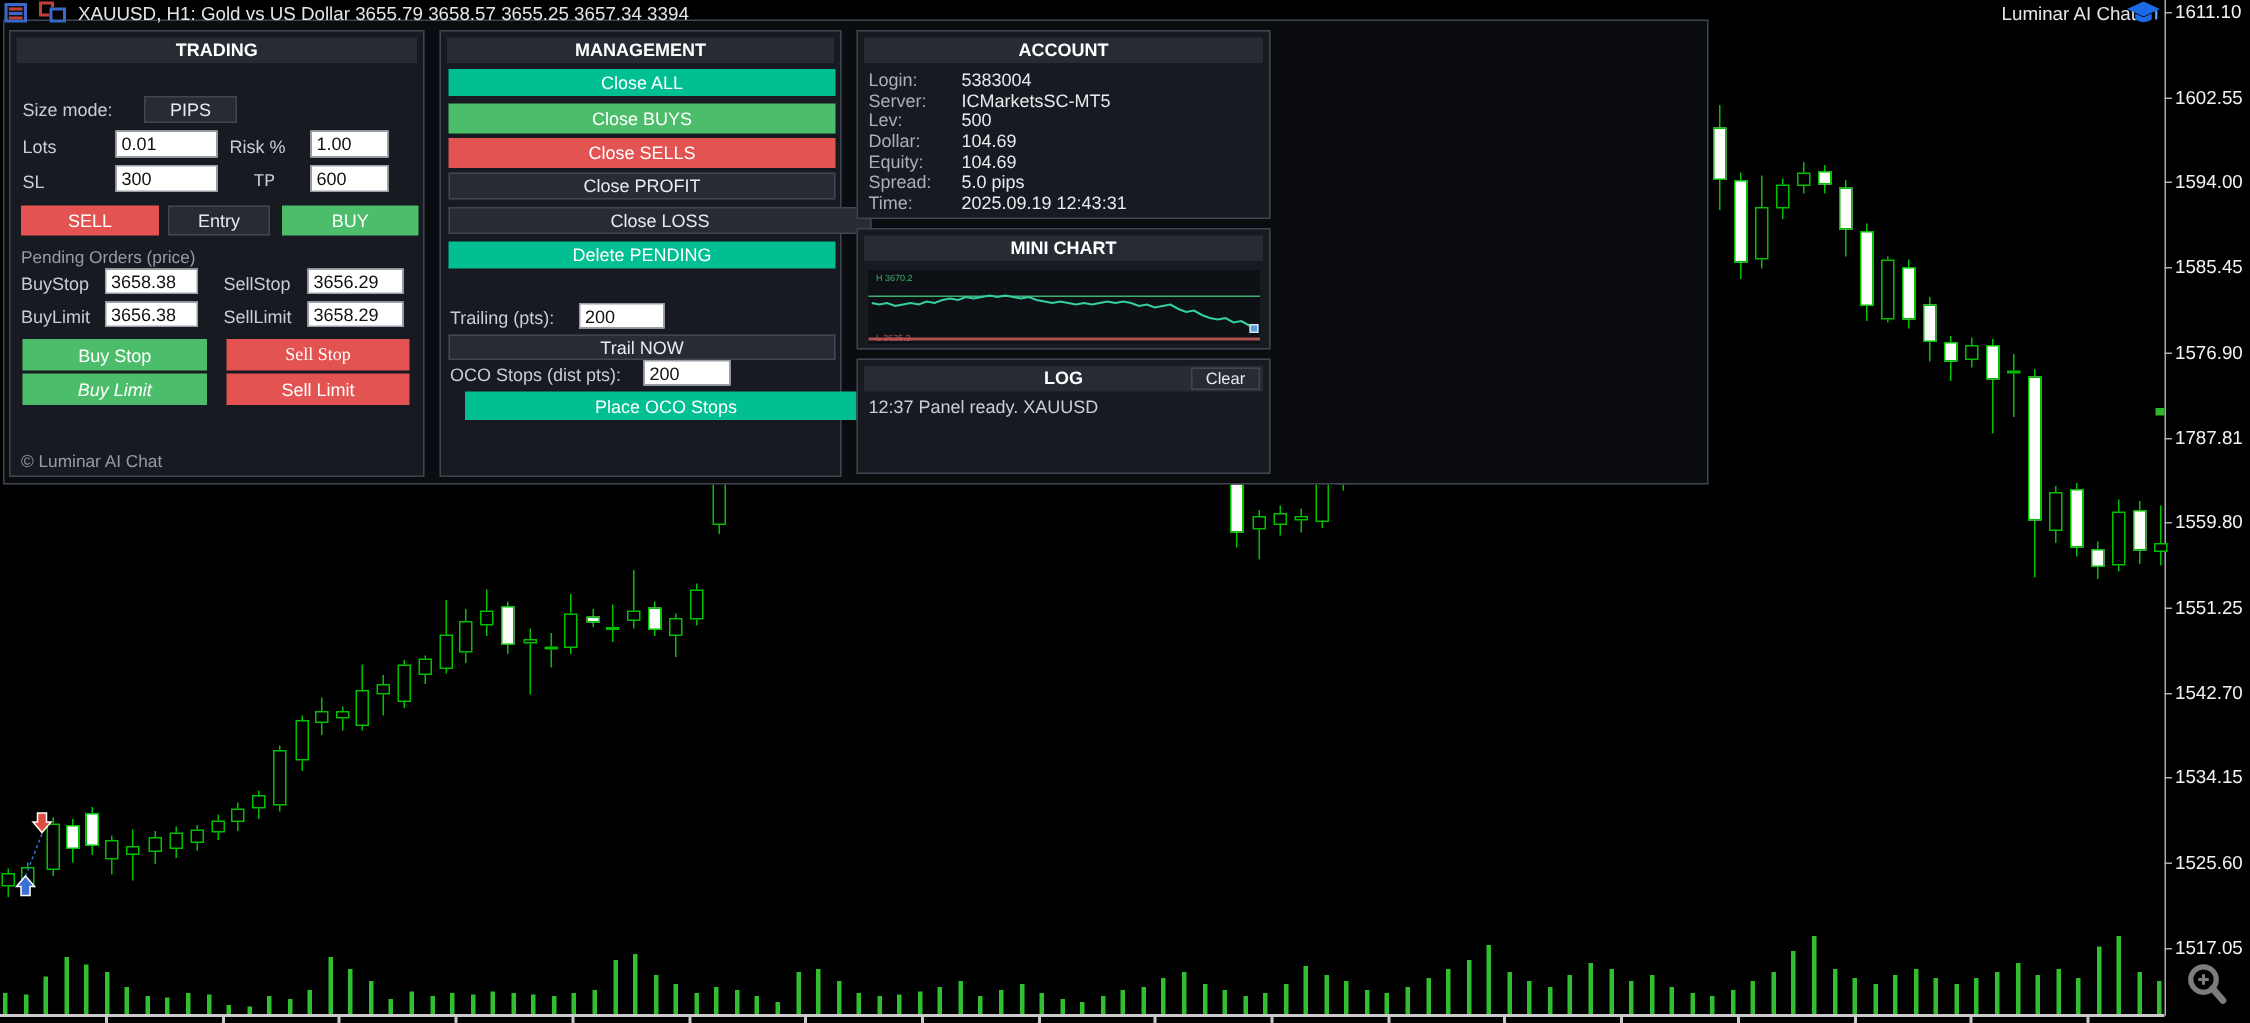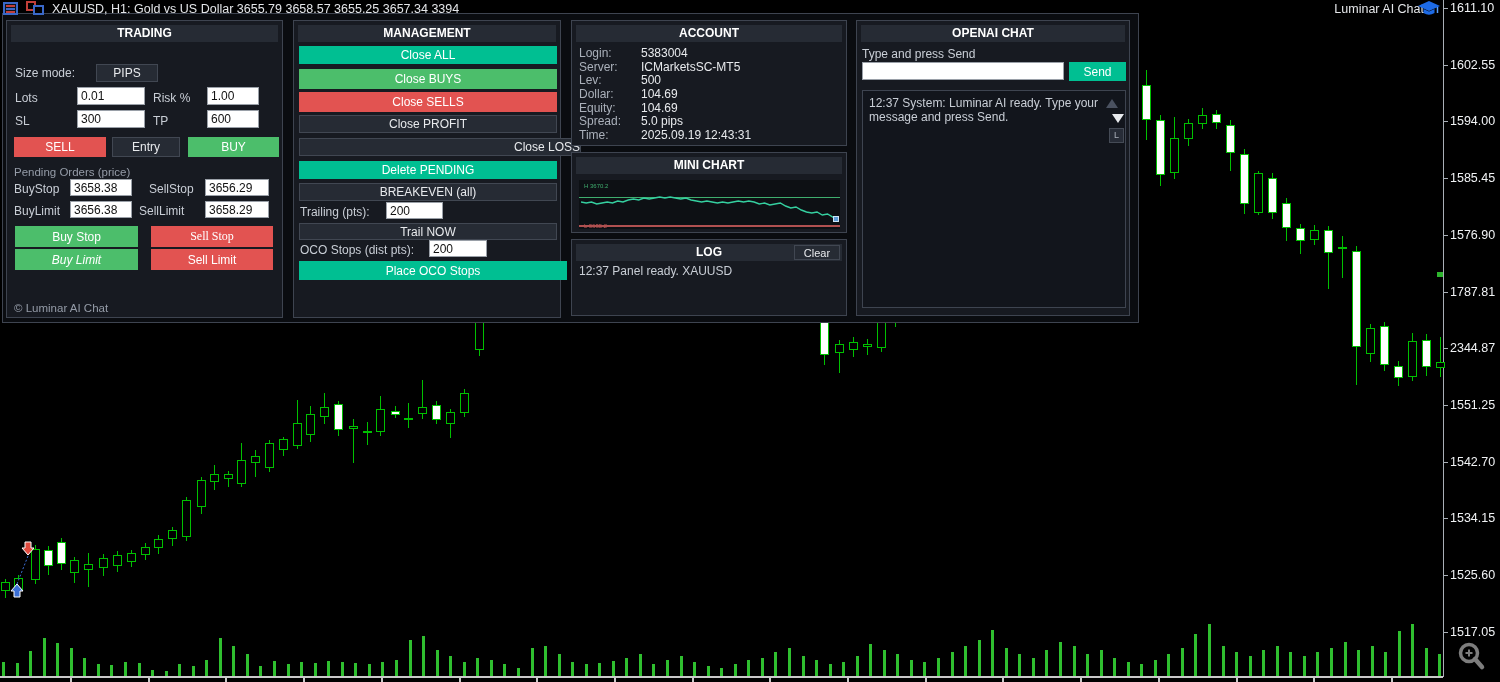--- a/index.html
+++ b/index.html
@@ -58,21 +58,21 @@
       <div class="axis-label" style="top: 57.7px;">1602.55</div>
       <div class="axis-tick" style="top: 64.7px;"></div>
       <div class="axis-label" style="top: 114.4px;">1594.00</div>
       <div class="axis-tick" style="top: 121.4px;"></div>
       <div class="axis-label" style="top: 171.1px;">1585.45</div>
       <div class="axis-tick" style="top: 178.1px;"></div>
       <div class="axis-label" style="top: 227.8px;">1576.90</div>
       <div class="axis-tick" style="top: 234.8px;"></div>
       <div class="axis-label" style="top: 284.5px;">1787.81</div>
       <div class="axis-tick" style="top: 291.5px;"></div>
-      <div class="axis-label" style="top: 341.2px;">2344.87</div>
+      <div class="axis-label" style="top: 341.2px;">1559.80</div>
       <div class="axis-tick" style="top: 348.2px;"></div>
       <div class="axis-label" style="top: 397.9px;">1551.25</div>
       <div class="axis-tick" style="top: 404.9px;"></div>
       <div class="axis-label" style="top: 454.6px;">1542.70</div>
       <div class="axis-tick" style="top: 461.6px;"></div>
       <div class="axis-label" style="top: 511.3px;">1534.15</div>
       <div class="axis-tick" style="top: 518.3px;"></div>
       <div class="axis-label" style="top: 568px;">1525.60</div>
       <div class="axis-tick" style="top: 575px;"></div>
       <div class="axis-label" style="top: 624.7px;">1517.05</div>
@@ -373,56 +373,55 @@
   <div class="panel" style="left:6px;top:20px;width:277px;height:298px;z-index:11;">
     <div class="phead">TRADING</div>
     <span class="lbl" style="left:8px;top:45px;">Size mode:</span>
     <button class="btn b-dark" style="left:89px;top:43px;width:62px;height:18px;">PIPS</button>
     <span class="lbl" style="left:8px;top:70px;">Lots</span>
     <input class="inp" style="left: 70px; top: 66px; width: 68px; height: 18px;" readonly="" value="0.01">
     <span class="lbl" style="left:146px;top:70px;">Risk %</span>
     <input class="inp" style="left: 200px; top: 66px; width: 52px; height: 18px;" readonly="" value="1.00">
     <span class="lbl" style="left:8px;top:93px;">SL</span>
     <input class="inp" style="left: 70px; top: 89px; width: 68px; height: 18px;" readonly="" value="300">
-    <span class="lbl" style="left:146px;top:93px;">TP</span>
+    <span class="lbl" style="left:162px;top:93px;font-family:Liberation Mono, monospace;">TP</span>
     <input class="inp" style="left: 200px; top: 89px; width: 52px; height: 18px;" readonly="" value="600">
     <button class="btn b-red" style="left:7px;top:96px;width:92px;height:20px;top:116px;">SELL</button>
     <button class="btn b-dark" style="left:105px;top:116px;width:68px;height:20px;">Entry</button>
     <button class="btn b-green" style="left:181px;top:116px;width:91px;height:20px;">BUY</button>
     <span class="lbl dim" style="left:7px;top:145px;">Pending Orders (price)</span>
     <span class="lbl" style="left:7px;top:161px;">BuyStop</span>
     <input class="inp" style="left: 63px; top: 158px; width: 62px; height: 17px;" readonly="" value="3658.38">
     <span class="lbl" style="left:142px;top:161px;">SellStop</span>
     <input class="inp" style="left: 198px; top: 158px; width: 64px; height: 17px;" readonly="" value="3656.29">
     <span class="lbl" style="left:7px;top:183px;">BuyLimit</span>
     <input class="inp" style="left: 63px; top: 180px; width: 62px; height: 17px;" readonly="" value="3656.38">
-    <span class="lbl" style="left:132px;top:183px;">SellLimit</span>
+    <span class="lbl" style="left:142px;top:183px;">SellLimit</span>
     <input class="inp" style="left: 198px; top: 180px; width: 64px; height: 17px;" readonly="" value="3658.29">
     <button class="btn b-green" style="left:8px;top:205px;width:123px;height:21px;">Buy Stop</button>
     <button class="btn b-red" style="left:144px;top:205px;width:122px;height:21px;font-family:Liberation Serif, serif;">Sell Stop</button>
     <button class="btn b-green" style="left:8px;top:228px;width:123px;height:21px;font-style:italic;">Buy Limit</button>
     <button class="btn b-red" style="left:144px;top:228px;width:122px;height:21px;">Sell Limit</button>
     <span class="lbl dim" style="left:7px;top:281px;">© Luminar AI Chat</span>
   </div>
 
   <div class="panel" style="left:293px;top:20px;width:268px;height:298px;z-index:11;">
     <div class="phead">MANAGEMENT</div>
     <button class="btn b-teal" style="left:5px;top:25px;width:258px;height:18px;">Close ALL</button>
     <button class="btn b-green" style="left:5px;top:48px;width:258px;height:20px;">Close BUYS</button>
     <button class="btn b-red" style="left:5px;top:71px;width:258px;height:20px;">Close SELLS</button>
     <button class="btn b-dark" style="left:5px;top:94px;width:258px;height:18px;">Close PROFIT</button>
-    <button class="btn b-dark" style="left:5px;top:117px;width:282px;height:18px;text-align:right;">Close LOSS</button>
+    <button class="btn b-dark" style="left:5px;top:117px;width:282px;height:18px;">Close LOSS</button>
     <button class="btn b-teal" style="left:5px;top:140px;width:258px;height:18px;">Delete PENDING</button>
-    <button class="btn b-dark" style="left:5px;top:162px;width:258px;height:18px;">BREAKEVEN (all)</button>
     <span class="lbl" style="left:6px;top:184px;">Trailing (pts):</span>
     <input class="inp" style="left: 92px; top: 181px; width: 57px; height: 17px;" readonly="" value="200">
     <button class="btn b-dark" style="left:5px;top:202px;width:258px;height:17px;">Trail NOW</button>
     <span class="lbl" style="left:6px;top:222px;">OCO Stops (dist pts):</span>
     <input class="inp" style="left: 135px; top: 219px; width: 58px; height: 17px;" readonly="" value="200">
-    <button class="btn b-teal" style="left:5px;top:240px;width:268px;height:19px;">Place OCO Stops</button>
+    <button class="btn b-teal" style="left:16px;top:240px;width:268px;height:19px;">Place OCO Stops</button>
   </div>
 
   <div class="panel" style="left:571px;top:20px;width:276px;height:126px;z-index:11;">
     <div class="phead">ACCOUNT</div>
     <div class="abs" style="left:7px;top:25px;right:6px;" id="account-rows">
         <div style="display: flex; height: 13.7px; font-size: 12px;">
           <span style="width: 62px; color: rgb(170, 176, 186);">Login:</span>
           <span style="color: rgb(232, 234, 237);">5383004</span>
         </div>
         <div style="display: flex; height: 13.7px; font-size: 12px;">
@@ -465,26 +464,14 @@
       <div id="spark-dot" class="abs" style="width: 6px; height: 6px; background: rgb(91, 155, 213); border: 1px solid rgb(207, 228, 245); box-sizing: border-box; left: 254px; top: 36px;"></div>
     </div>
   </div>
 
   <div class="panel" style="left:571px;top:239px;width:276px;height:77px;z-index:11;">
     <div class="phead">LOG</div>
     <button class="btn b-dark" style="left:222px;top:5px;width:46px;height:15px;font-size:11px;z-index:12;">Clear</button>
     <span class="lbl" style="left:7px;top:24px;">12:37  Panel ready. XAUUSD</span>
   </div>
 
-  <div class="panel" style="left:856px;top:20px;width:274px;height:296px;z-index:11;">
-    <div class="phead">OPENAI CHAT</div>
-    <span class="lbl" style="left:5px;top:26px;">Type and press Send</span>
-    <input class="inp" style="left: 5px; top: 41px; width: 202px; height: 18px;" readonly="" value="">
-    <button class="btn b-teal" style="left:212px;top:41px;width:57px;height:19px;">Send</button>
-    <div id="chatbox">
-      <span>12:37  System: Luminar AI ready. Type your message and press Send.</span>
-    </div>
-    <div class="scrollglyph" style="left:249px;top:78px;border-left:6px solid transparent;border-right:6px solid transparent;border-bottom:9px solid #4a5160;"></div>
-    <div class="scrollglyph" style="left:255px;top:93px;border-left:6px solid transparent;border-right:6px solid transparent;border-top:9px solid #e8eaed;"></div>
-    <div class="abs" style="left:252px;top:107px;width:15px;height:15px;background:#272c37;border:1px solid #454b56;box-sizing:border-box;color:#aab0ba;font-size:9px;text-align:center;line-height:13px;z-index:13;">L</div>
-  </div>
 
 </div>
 
 </body></html>

